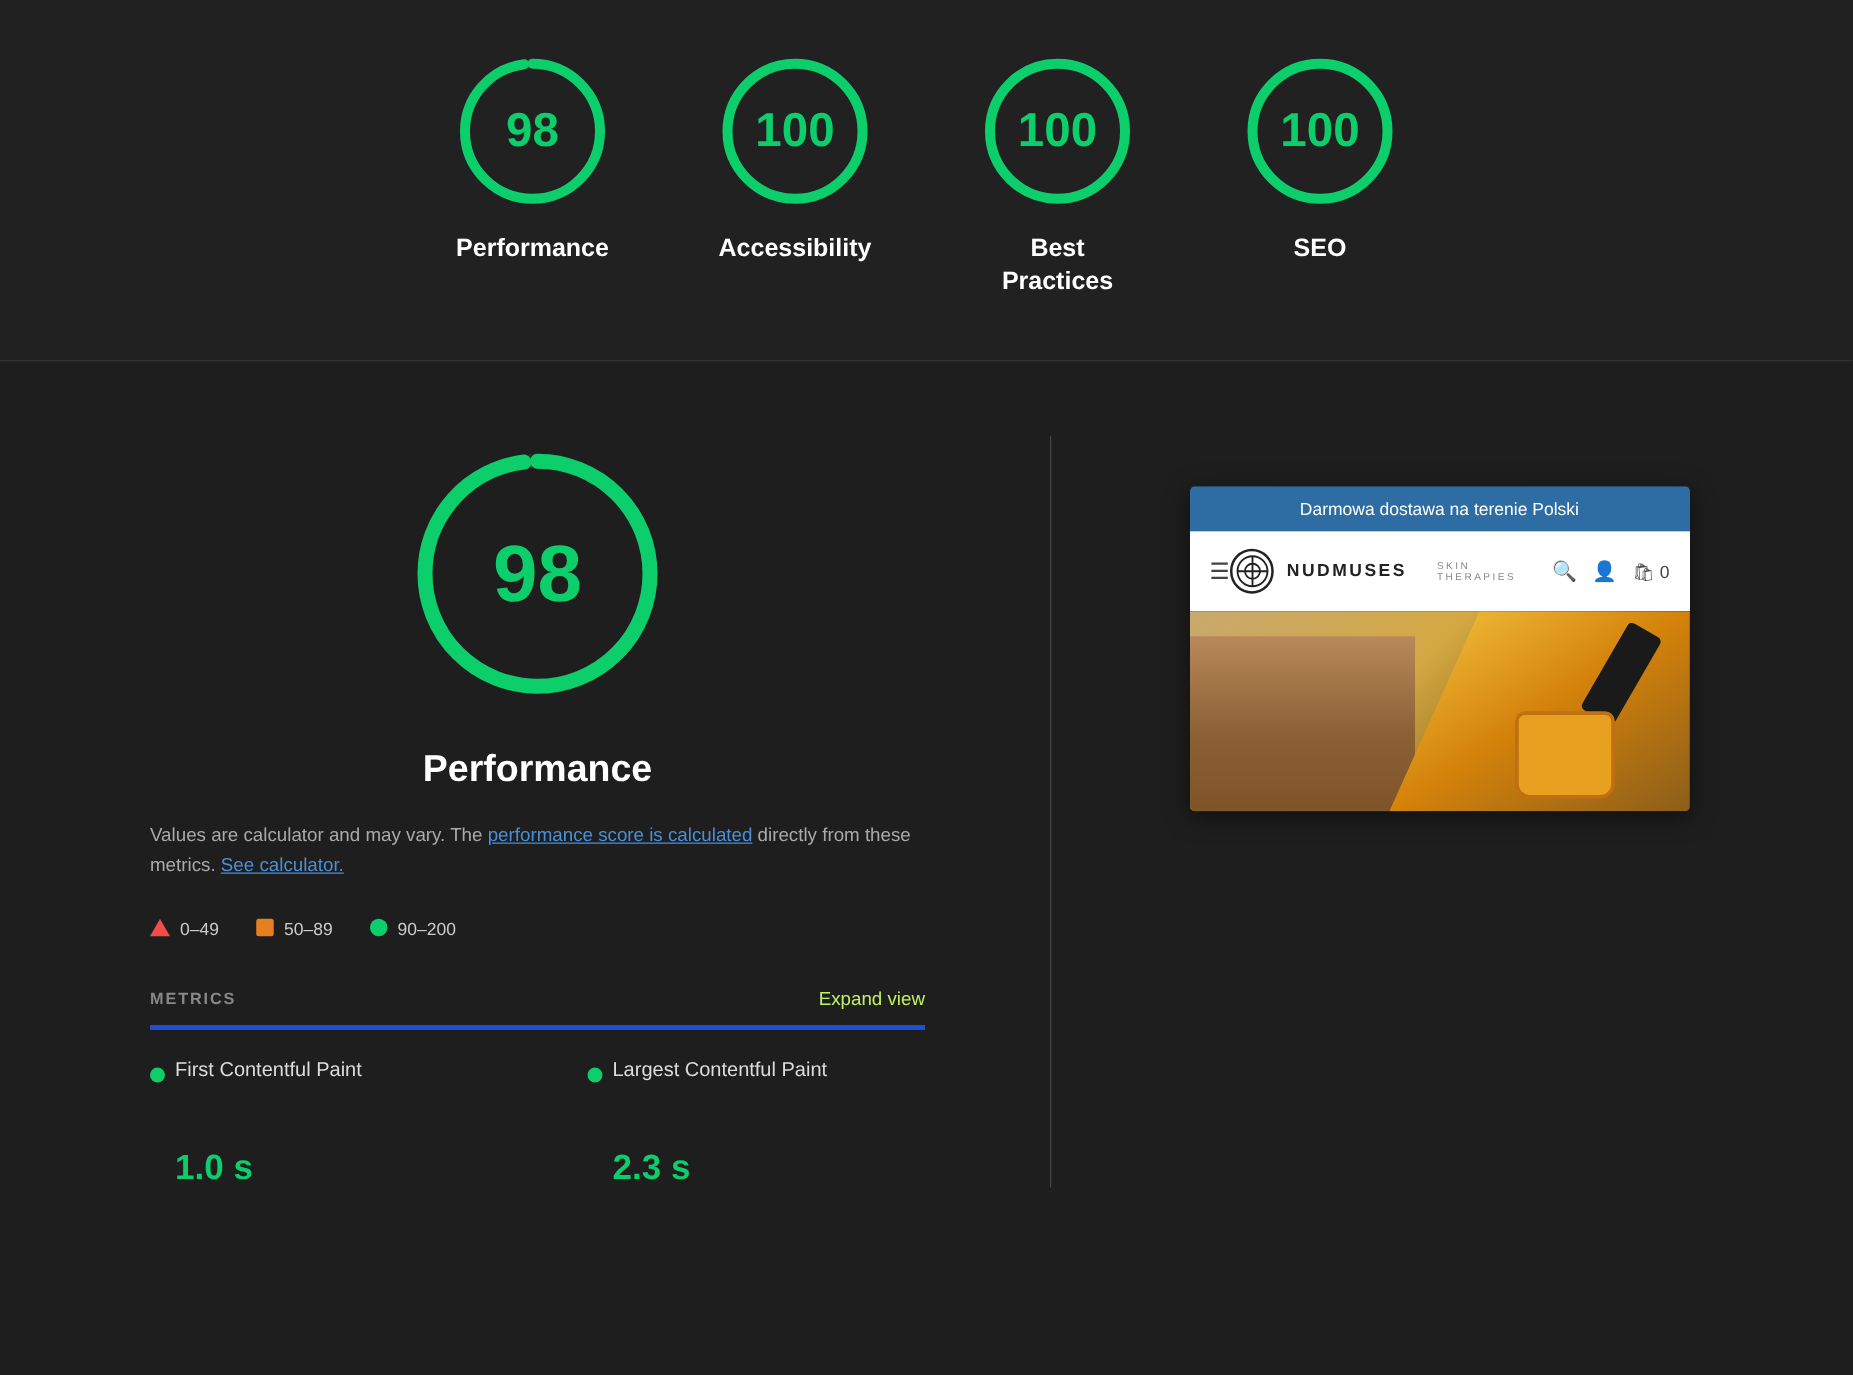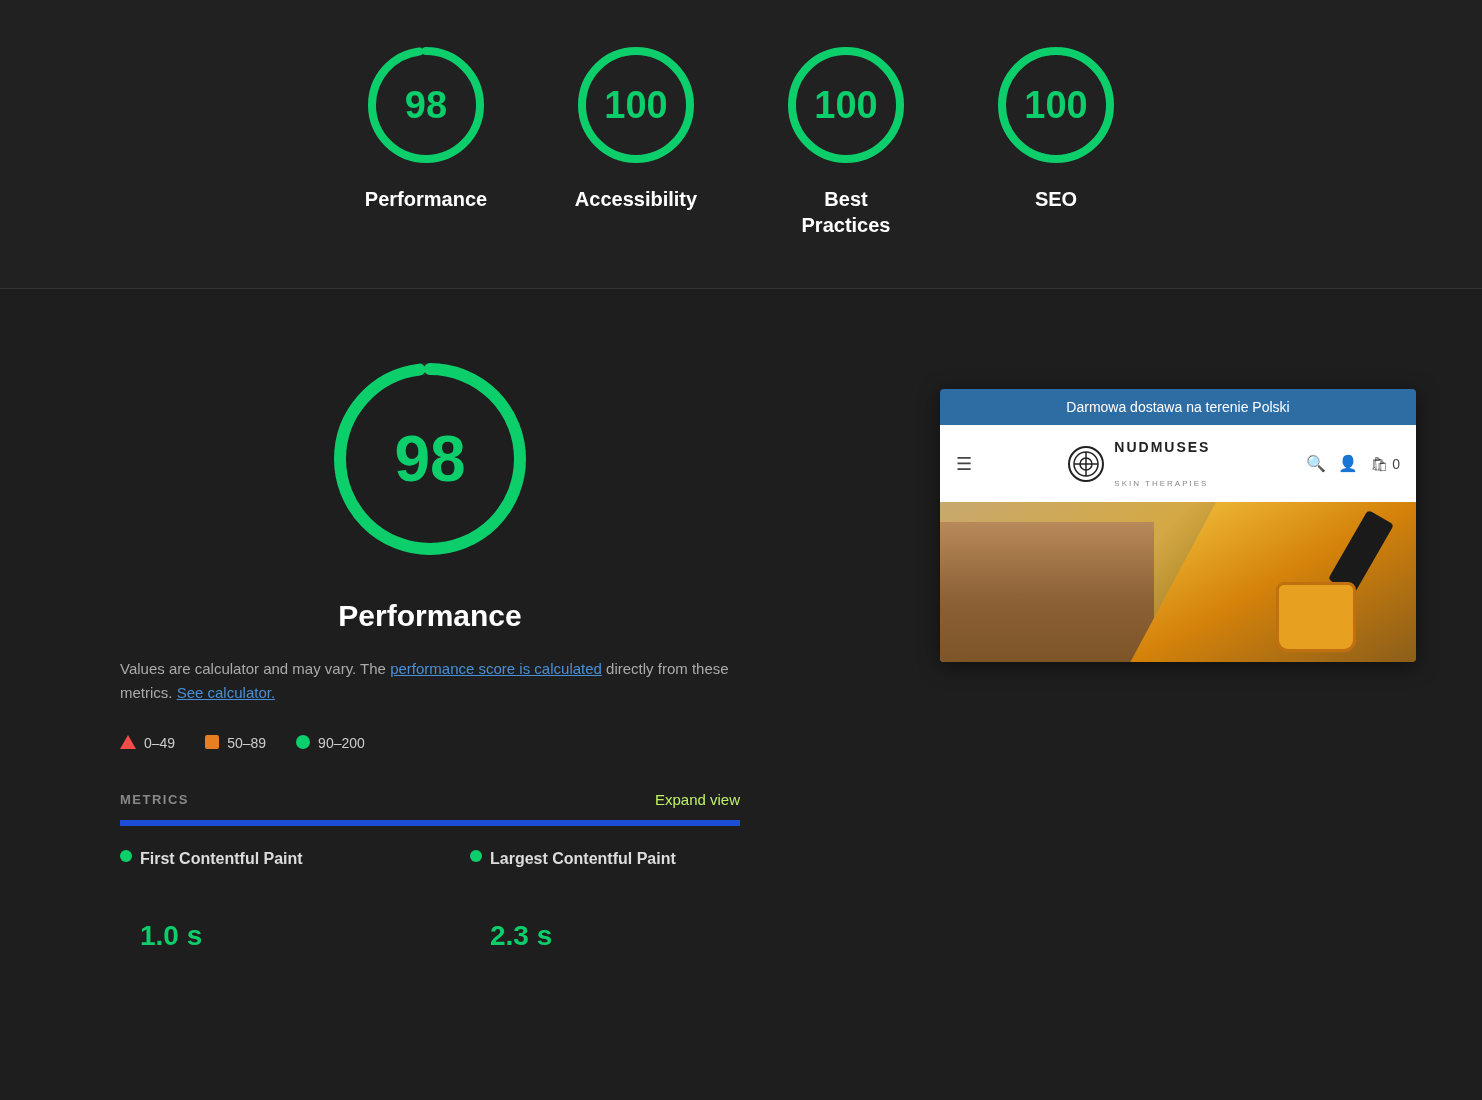--- a/index.html
+++ b/index.html
@@ -182,23 +182,22 @@
       width: 1px;
       background: #444;
       align-self: stretch;
       margin: 0 20px;
     }
 
     
     .metrics-header {
       display: flex;
       justify-content: space-between;
-      align-items: center;
       padding-bottom: 12px;
-      border-bottom: 6px solid #1d4ed8;
+      border-bottom: 4px solid #1d4ed8;
       margin-bottom: 24px;
     }
 
     .metrics-title {
       font-size: 13px;
       font-weight: 700;
       color: #888;
       letter-spacing: 1.5px;
       text-transform: uppercase;
     }
@@ -216,23 +215,22 @@
     }
 
     .metric-item {
       display: flex;
       flex-direction: column;
       gap: 6px;
     }
 
     .metric-header {
       display: flex;
-      align-items: flex-start;
+      align-items: flex-end;
       gap: 8px;
-      font-weight: bold;
     }
 
     .metric-dot {
       width: 12px;
       height: 12px;
       border-radius: 50%;
       background: #0cce6b;
       flex-shrink: 0;
     }
 
@@ -251,21 +249,21 @@
 
     
     .right-panel {
       flex: 1;
       display: flex;
       justify-content: center;
       padding-top: 40px;
     }
 
     .site-screenshot {
-      width: 476px;
+      width: 400px;
       border-radius: 4px;
       overflow: hidden;
       box-shadow: 0 4px 20px rgba(0,0,0,0.5);
     }
 
     .screenshot-banner {
       background: #2e6da4;
       color: #fff;
       font-size: 14px;
       text-align: center;
@@ -293,21 +291,21 @@
       border: 2px solid #222;
       border-radius: 50%;
       display: flex;
       align-items: center;
       justify-content: center;
       font-size: 16px;
     }
 
     .screenshot-brand {
       display: flex;
-      flex-direction: column;
+      flex-direction: row;
       gap: 24px;
     }
 
     .screenshot-brand-name {
       font-size: 14px;
       font-weight: 900;
       color: #222;
       letter-spacing: 2px;
     }
 

